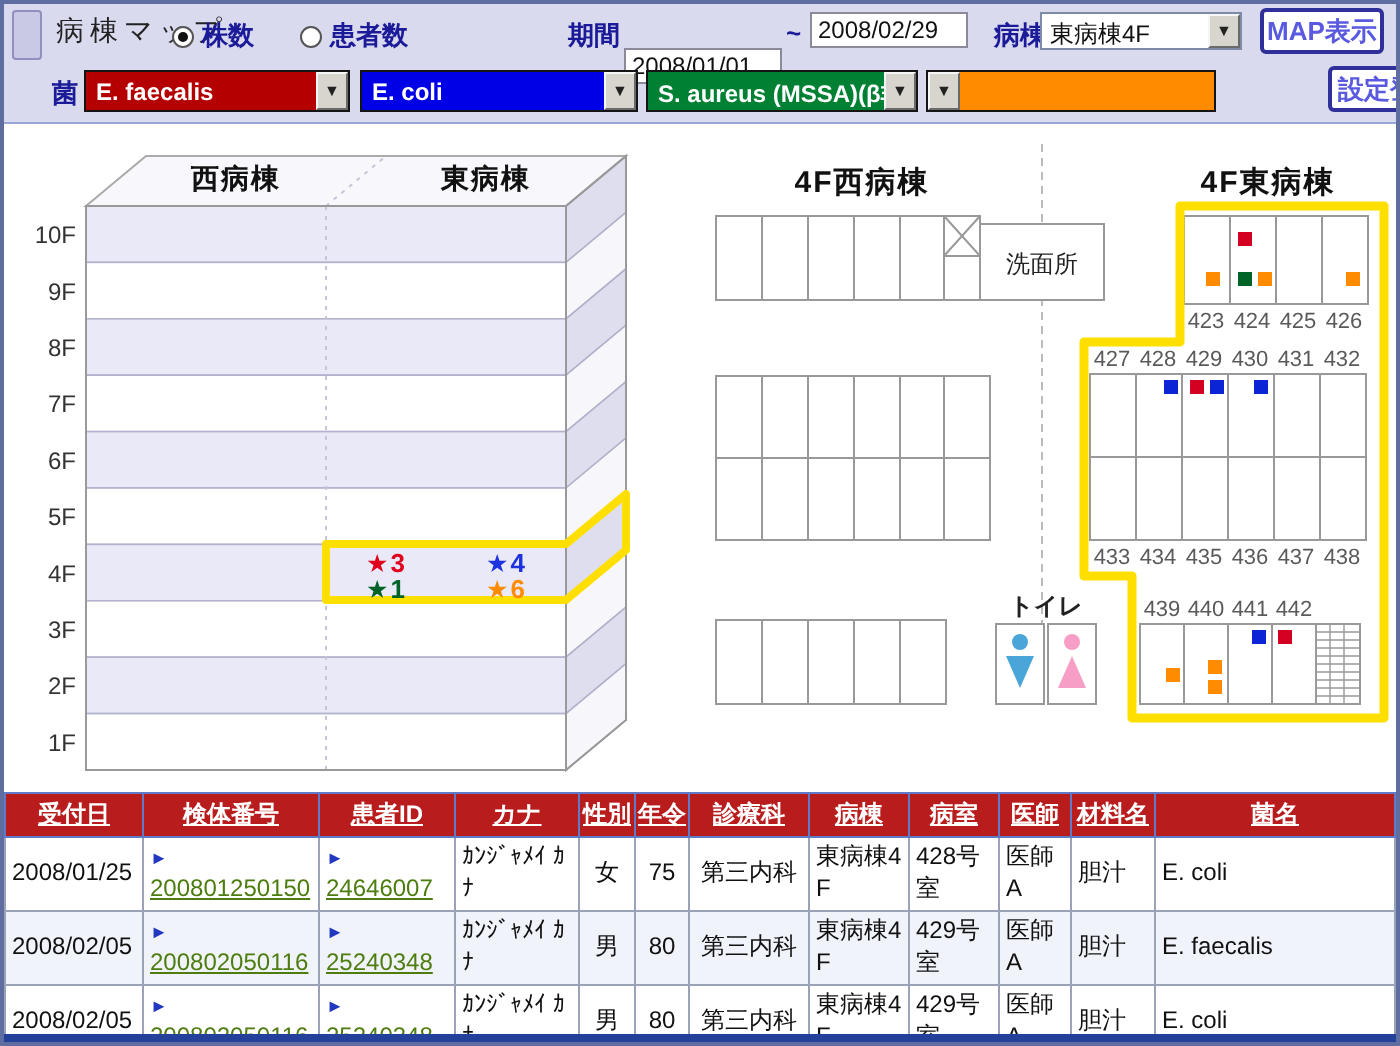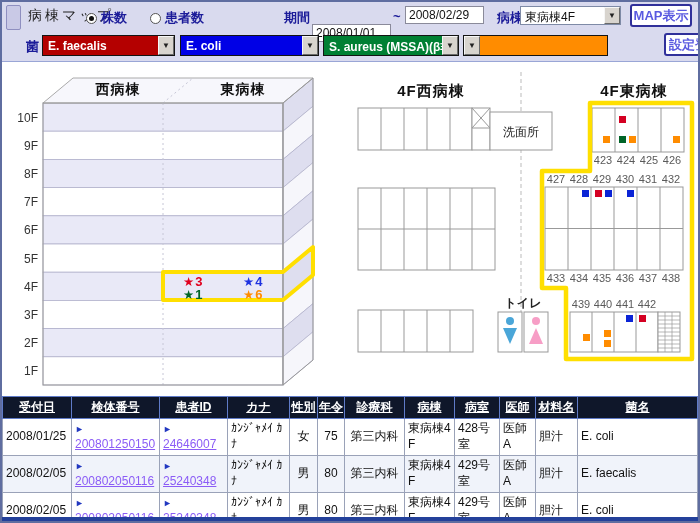--- a/index.html
+++ b/index.html
@@ -33,26 +33,26 @@
   .wing-lbl{font-size:14px;font-weight:bold;fill:#111;letter-spacing:1px;}
   .fp-title{font-size:15px;font-weight:bold;fill:#111;letter-spacing:1px;}
   .room-no{font-size:11px;fill:#5a5a5a;text-anchor:middle;}
   .fp-label{font-size:12px;fill:#222;}
   .toilet-lbl{font-size:12px;font-weight:bold;fill:#222;text-anchor:middle;}
   .star-glyph{font-size:12.5px;}
   .star-count{font-size:13px;font-weight:bold;}
 
   
   #res-table{position:absolute;left:2px;top:396px;width:696px;border-collapse:collapse;table-layout:fixed;background:#fff;border:1px solid #8a8a9a;}
-  #res-table th{background:#0f172a;color:#fff;font-size:12px;font-weight:bold;text-decoration:underline;height:21px;border:1px solid #5f7bc8;padding:0 1px;white-space:nowrap;overflow:hidden;}
+  #res-table th{background:#b91c1c;color:#fff;font-size:12px;font-weight:bold;text-decoration:underline;height:21px;border:1px solid #5f7bc8;padding:0 1px;white-space:nowrap;overflow:hidden;}
   #res-table td{border:1px solid #9aa2b8;font-size:12px;color:#111;height:34px;padding:1px 2px;vertical-align:middle;line-height:1.3;word-break:break-all;overflow:hidden;}
   #res-table tr.alt td{background:#f0f3fa;}
   #res-table .c{text-align:center;}
   #res-table .l{text-align:left;padding-left:3px;}
-  .lk{color:#8b5cf6;text-decoration:underline;white-space:nowrap;}
+  .lk{color:#4d7c0f;text-decoration:underline;white-space:nowrap;}
   .arr{color:#2238c0;font-size:9px;margin-right:2px;}
   #bottom-strip{left:2px;top:517px;width:696px;height:4px;background:#23409a;}
 </style>
 </head>
 <body>
 
 <div id="win">
 
   <div id="hdr-bg" class="abs"></div>
   <div id="grip" class="abs"></div>

